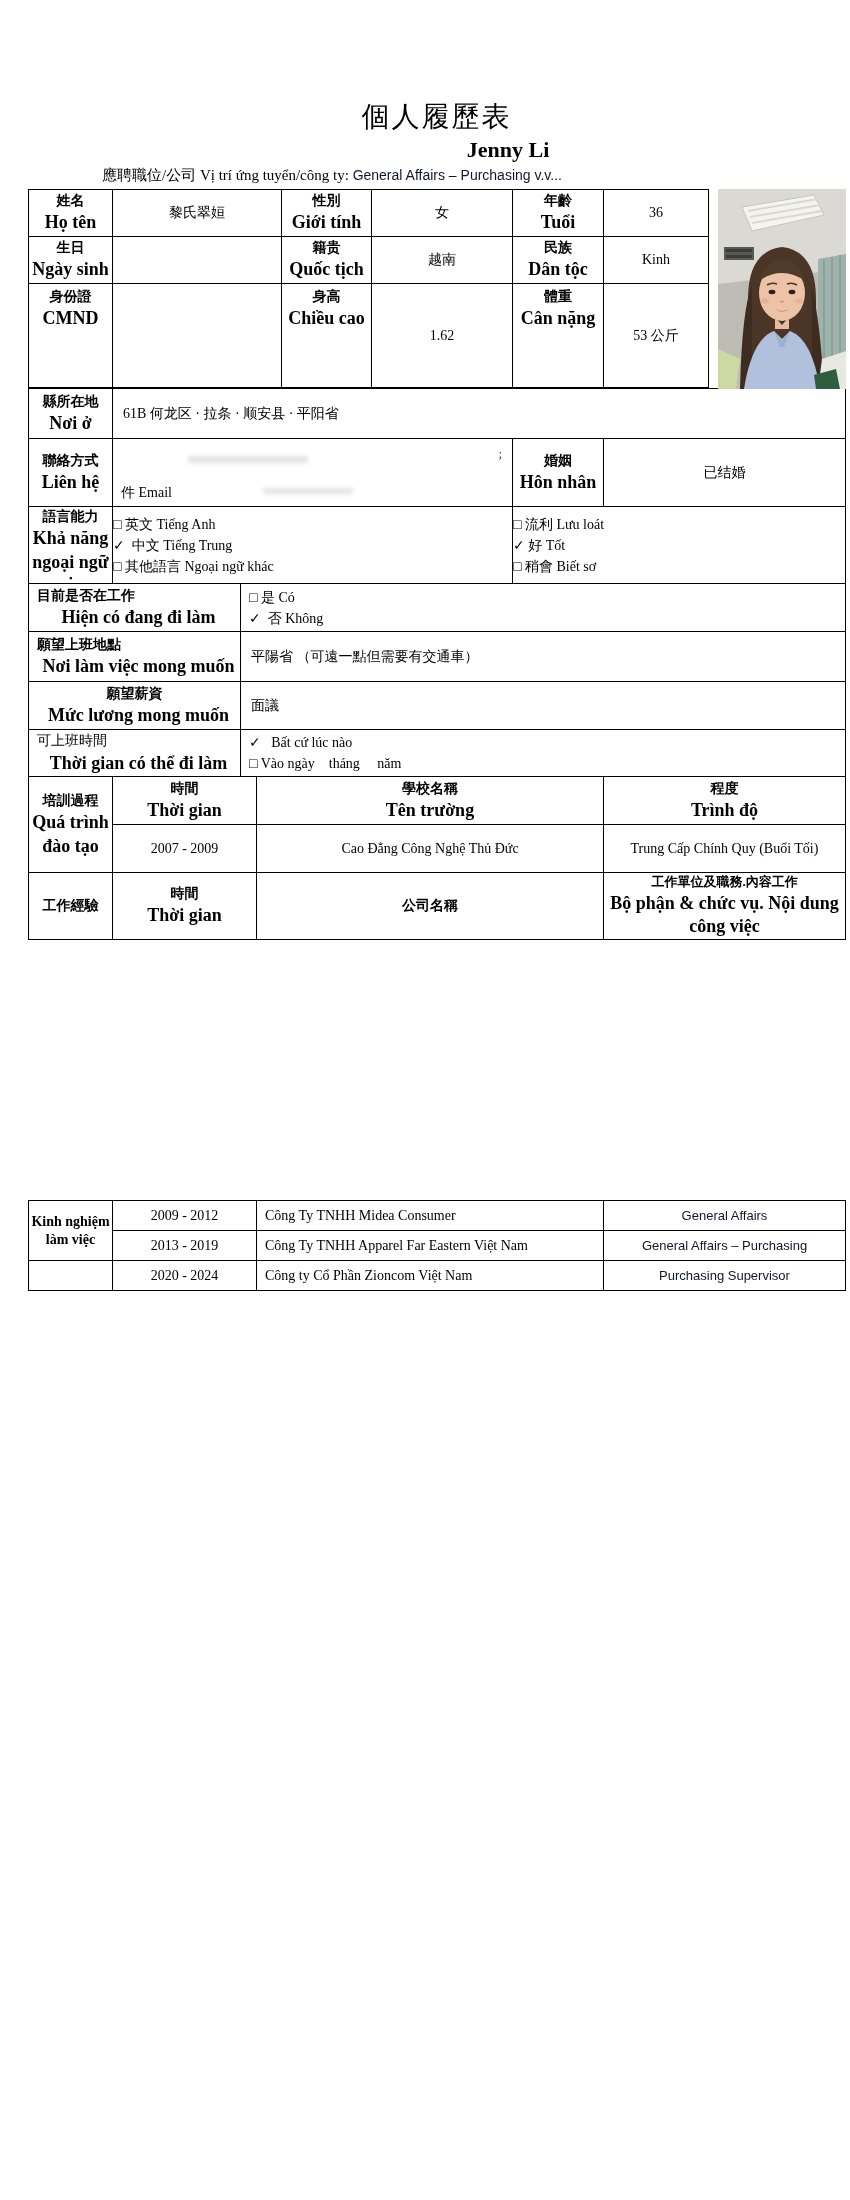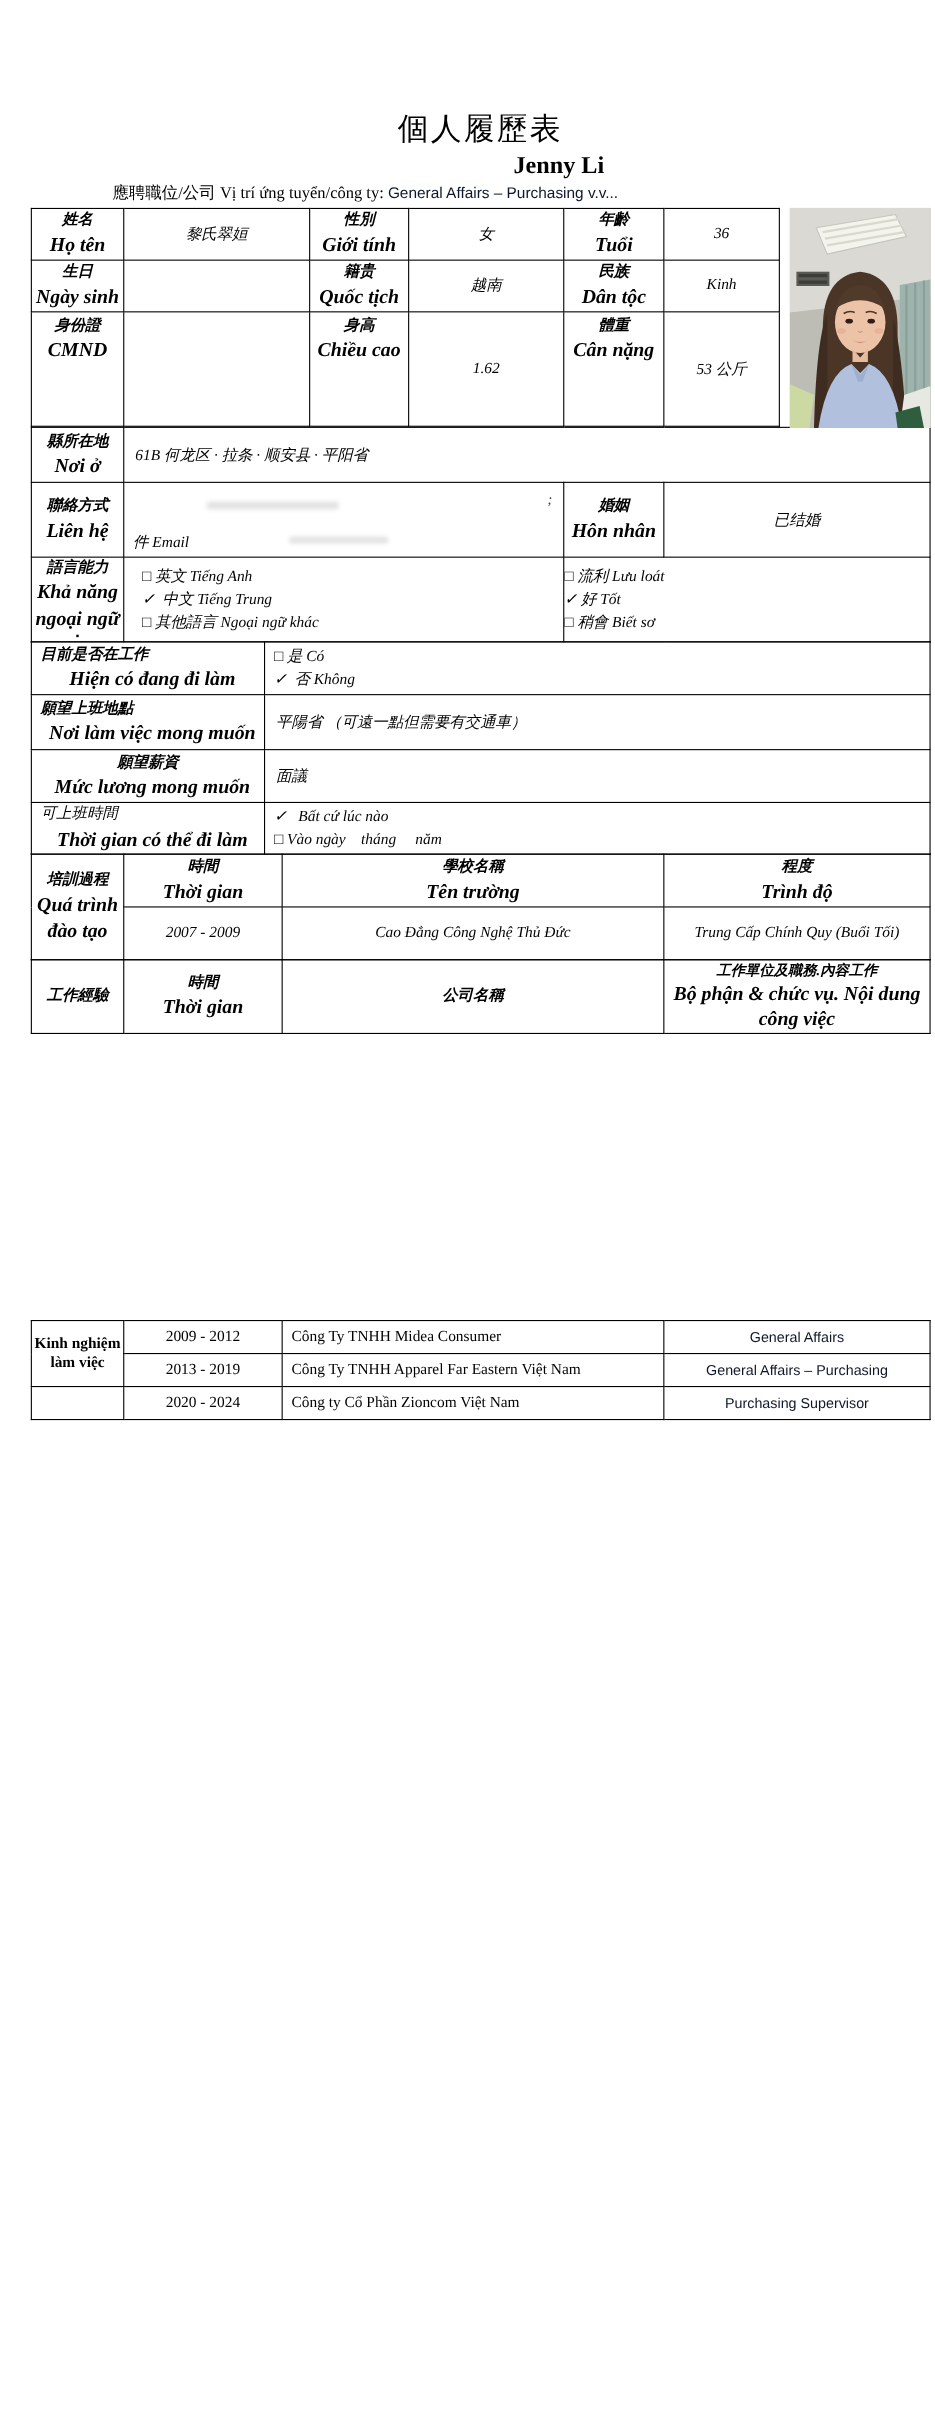--- a/index.html
+++ b/index.html
@@ -6,21 +6,21 @@
   body { background:#fff; font-family:"Liberation Serif","DejaVu Serif",serif; color:#000; }
   .page { position:relative; width:850px; height:2200px; background:#fff; overflow:hidden; }
 
   .title { position:absolute; left:28px; top:98px; width:817px; text-align:center;
            font-size:28px; letter-spacing:2px; }
   .person-name { position:absolute; left:358px; top:137px; width:300px; text-align:center;
            font-size:22px; font-weight:bold; }
   .apply-line { position:absolute; left:102px; top:166px; font-size:15px; white-space:nowrap; }
   .apply-line .blue { font-family:"Liberation Sans","DejaVu Sans",sans-serif; font-size:14px; }
 
-  .doc { position:absolute; left:28px; top:189px; width:817px;font-style:italic; }
+  .doc { position:absolute; left:28px; top:189px; width:817px; }
   table { border-collapse:collapse; table-layout:fixed; }
   td { border:1px solid #000; vertical-align:middle; font-size:14px; overflow:hidden; }
   .tA { width:680px; }
   .tB { width:817px; margin-top:-1px; }
   .cn  { font-weight:bold; font-size:14px; line-height:1.45; }
   .vn  { font-weight:bold; font-size:18px; line-height:1.3;text-align:center; }
   .ctr { text-align:center; }
   .vtop { vertical-align:top; padding-top:3px; }
   .padl { padding-left:10px; }
   .padl8 { padding-left:8px; }
@@ -200,21 +200,21 @@
         </td>
         <td class="ctr">已结婚</td>
       </tr>
       <tr style="height:67px">
         <td class="ctr">
           <div class="cn">語言能力</div>
           <div class="vn">Khả năng</div>
           <div class="vn">ngoại ngữ</div>
           <div class="sq">▪</div>
         </td>
-        <td class="list" style="padding-left:16px">
+        <td class="list" style="padding-left:0">
           <div class="pre">□ 英文 Tiếng Anh</div>
           <div class="pre">✓  中文 Tiếng Trung</div>
           <div class="pre">□ 其他語言 Ngoại ngữ khác</div>
         </td>
         <td colspan="2" class="list" style="padding-left:0">
           <div class="pre">□ 流利 Lưu loát</div>
           <div class="pre">✓ 好 Tốt</div>
           <div class="pre">□ 稍會 Biết sơ</div>
         </td>
       </tr>

